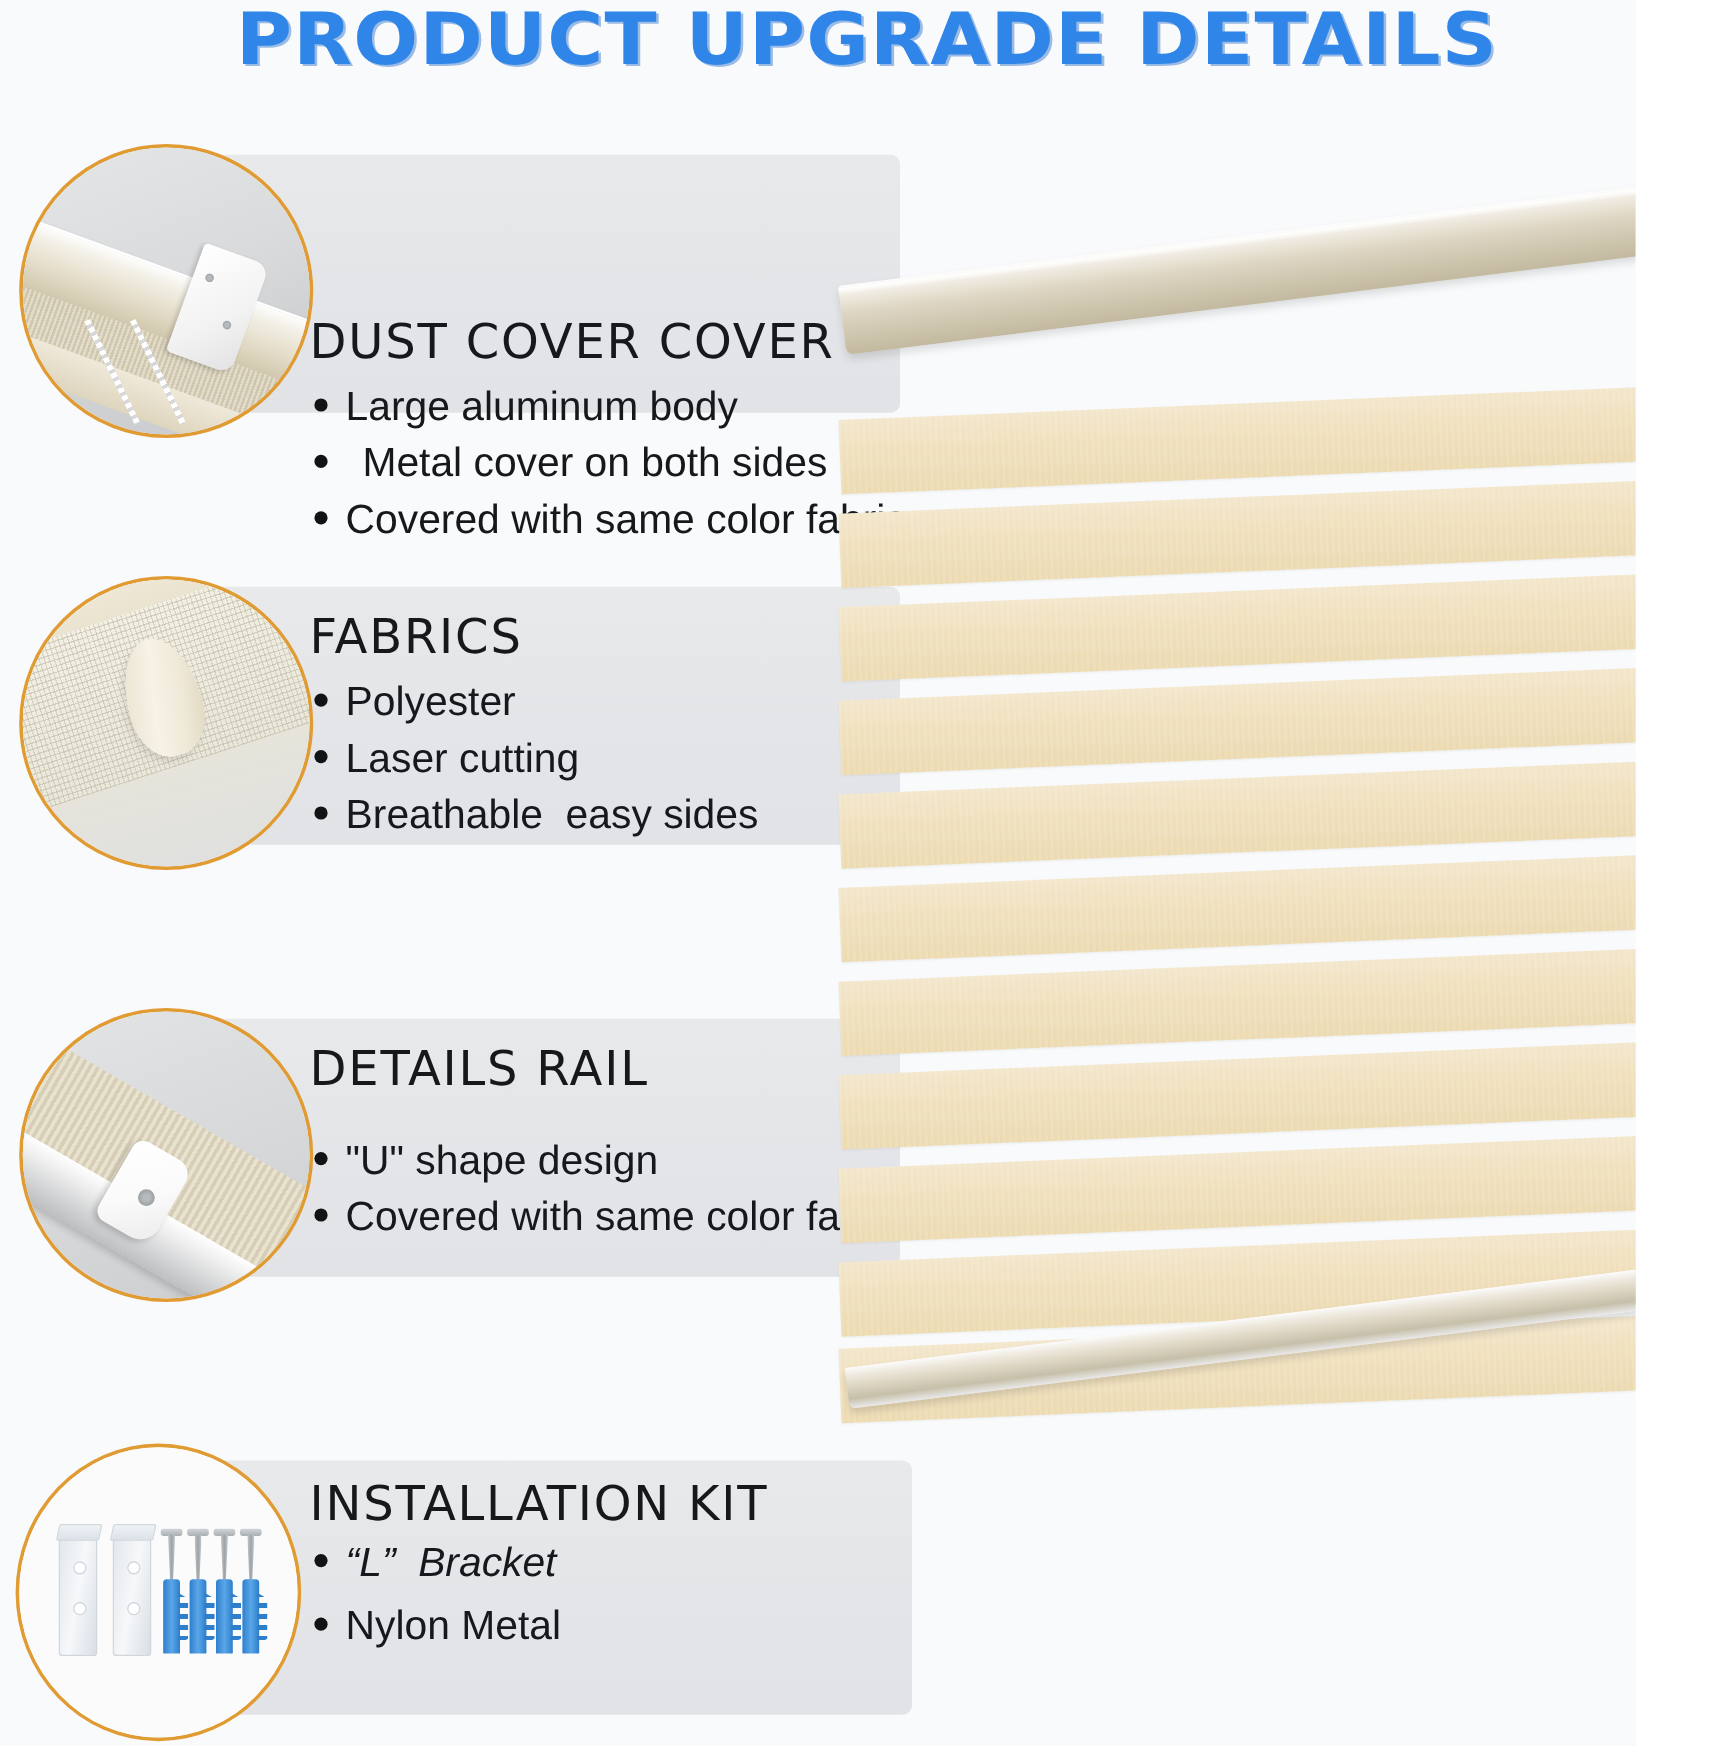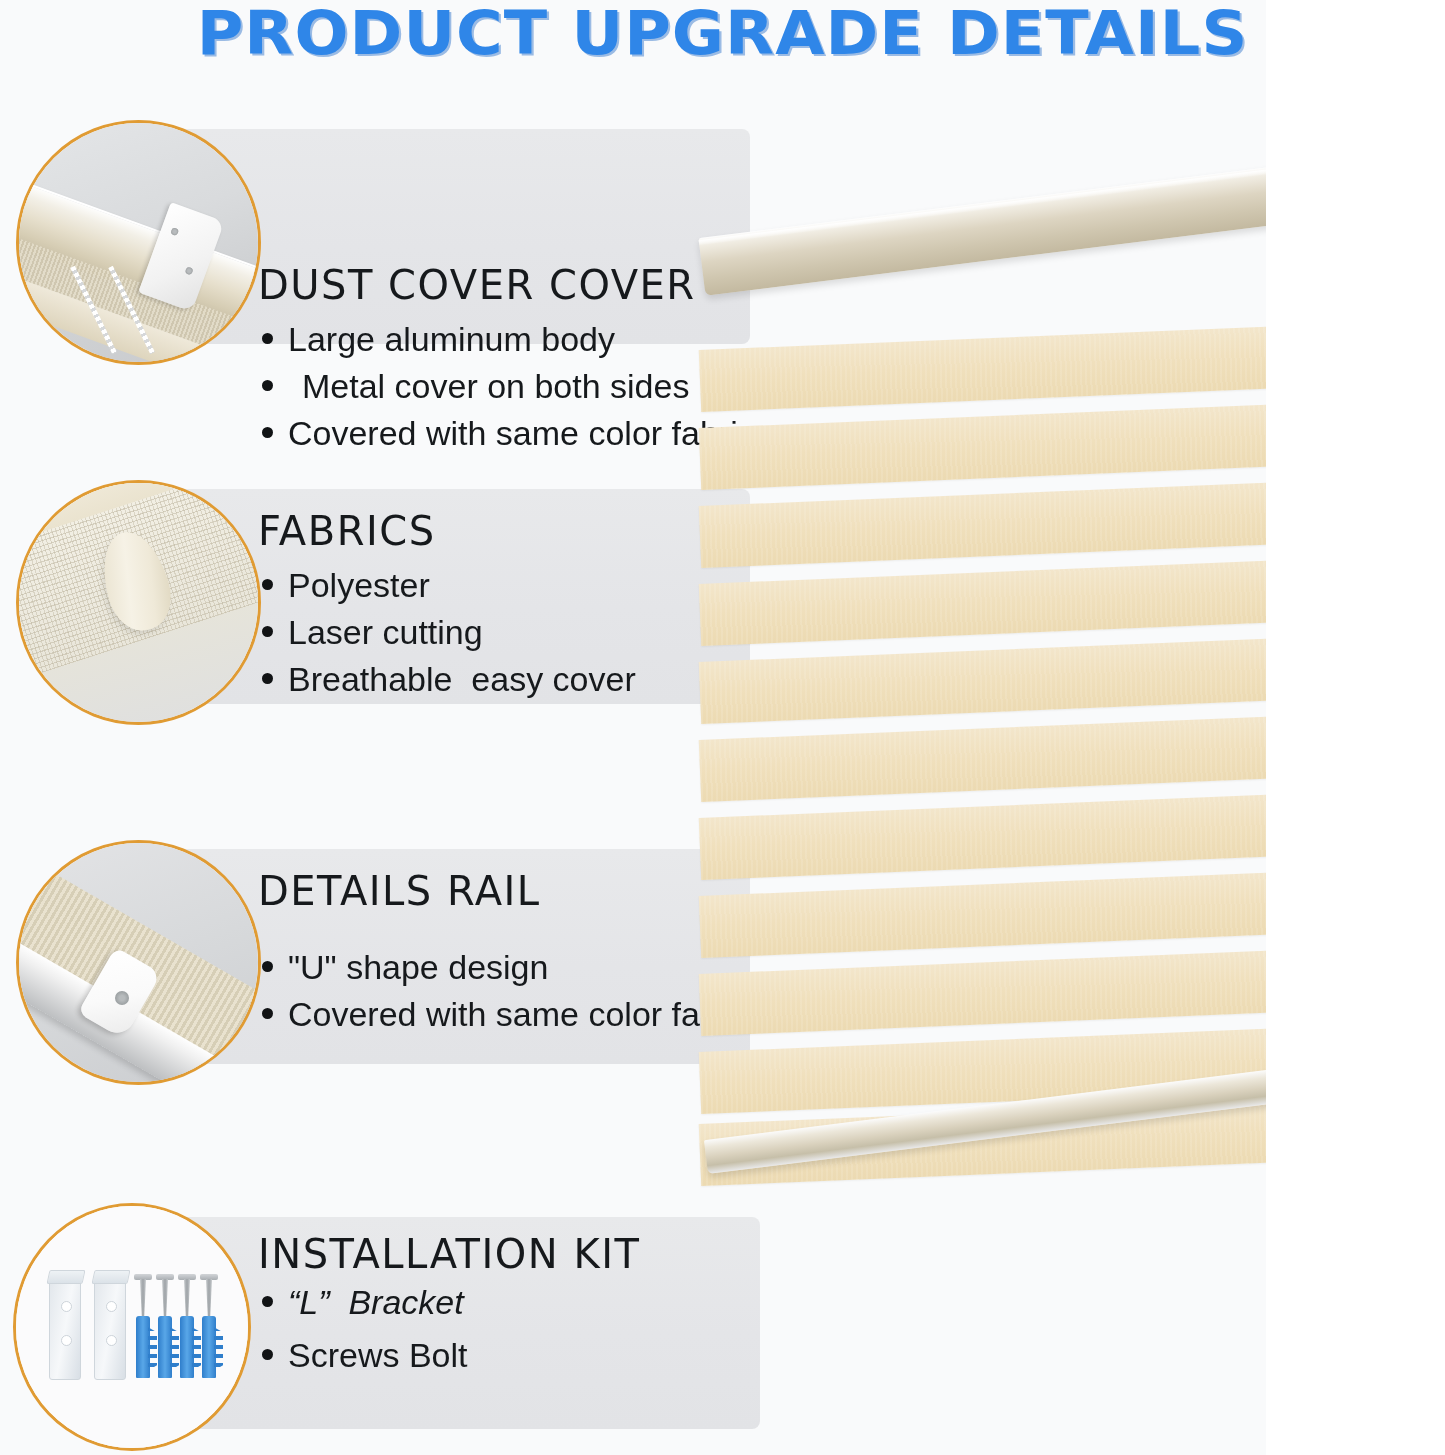--- a/index.html
+++ b/index.html
@@ -2,21 +2,21 @@
 <html><head>
 <meta charset="utf-8">
 <style>
   html, body {
     margin: 0;
     padding: 0;
     background: #ffffff;
   }
   #page {
     position: relative;
-    width: 1266px;
+    width: 1363px;
     height: 1455px;
     background: #f9fafb;
     overflow: hidden;
     font-family: "Liberation Sans", sans-serif;
   }
 
   
   .title {
     position: absolute;
     left: 0;
@@ -436,21 +436,21 @@
     <div class="bullet-row" style="left:262px; top:86px;">
       <span class="bullet-dot"></span>
       <span class="bullet-text">Polyester</span>
     </div>
     <div class="bullet-row" style="left:262px; top:133px;">
       <span class="bullet-dot"></span>
       <span class="bullet-text">Laser cutting</span>
     </div>
     <div class="bullet-row" style="left:262px; top:180px;">
       <span class="bullet-dot"></span>
-      <span class="bullet-text">Breathable  easy cover</span>
+      <span class="bullet-text">Breathable  easy sides</span>
     </div>
   </div>
 
   <div class="feature" style="left:0; top:840px; width:780px; height:245px;">
     <div class="panel" style="left:120px; top:9px; width:630px; height:215px;"></div>
 
     <div class="circle" style="left:16px; top:0px; width:245px; height:245px;">
       <div class="circle-img">
         <div class="ph3-bg"></div>
         <div class="ph3-fabric"></div>
@@ -510,21 +510,21 @@
     </div>
 
     <div class="feat-title" style="left:258px; top:28px;">INSTALLATION KIT</div>
 
     <div class="bullet-row" style="left:262px; top:80px;font-style:italic;">
       <span class="bullet-dot"></span>
       <span class="bullet-text">“L”  Bracket</span>
     </div>
     <div class="bullet-row" style="left:262px; top:133px;">
       <span class="bullet-dot"></span>
-      <span class="bullet-text">Screws Bolt</span>
+      <span class="bullet-text">Nylon Metal</span>
     </div>
   </div>
 
   <div id="blind">
 
     <div class="stripe" style="top:122px;"></div>
     <div class="stripe" style="top:200px;"></div>
     <div class="stripe" style="top:278px;"></div>
     <div class="stripe" style="top:356px;"></div>
     <div class="stripe" style="top:434px;"></div>

